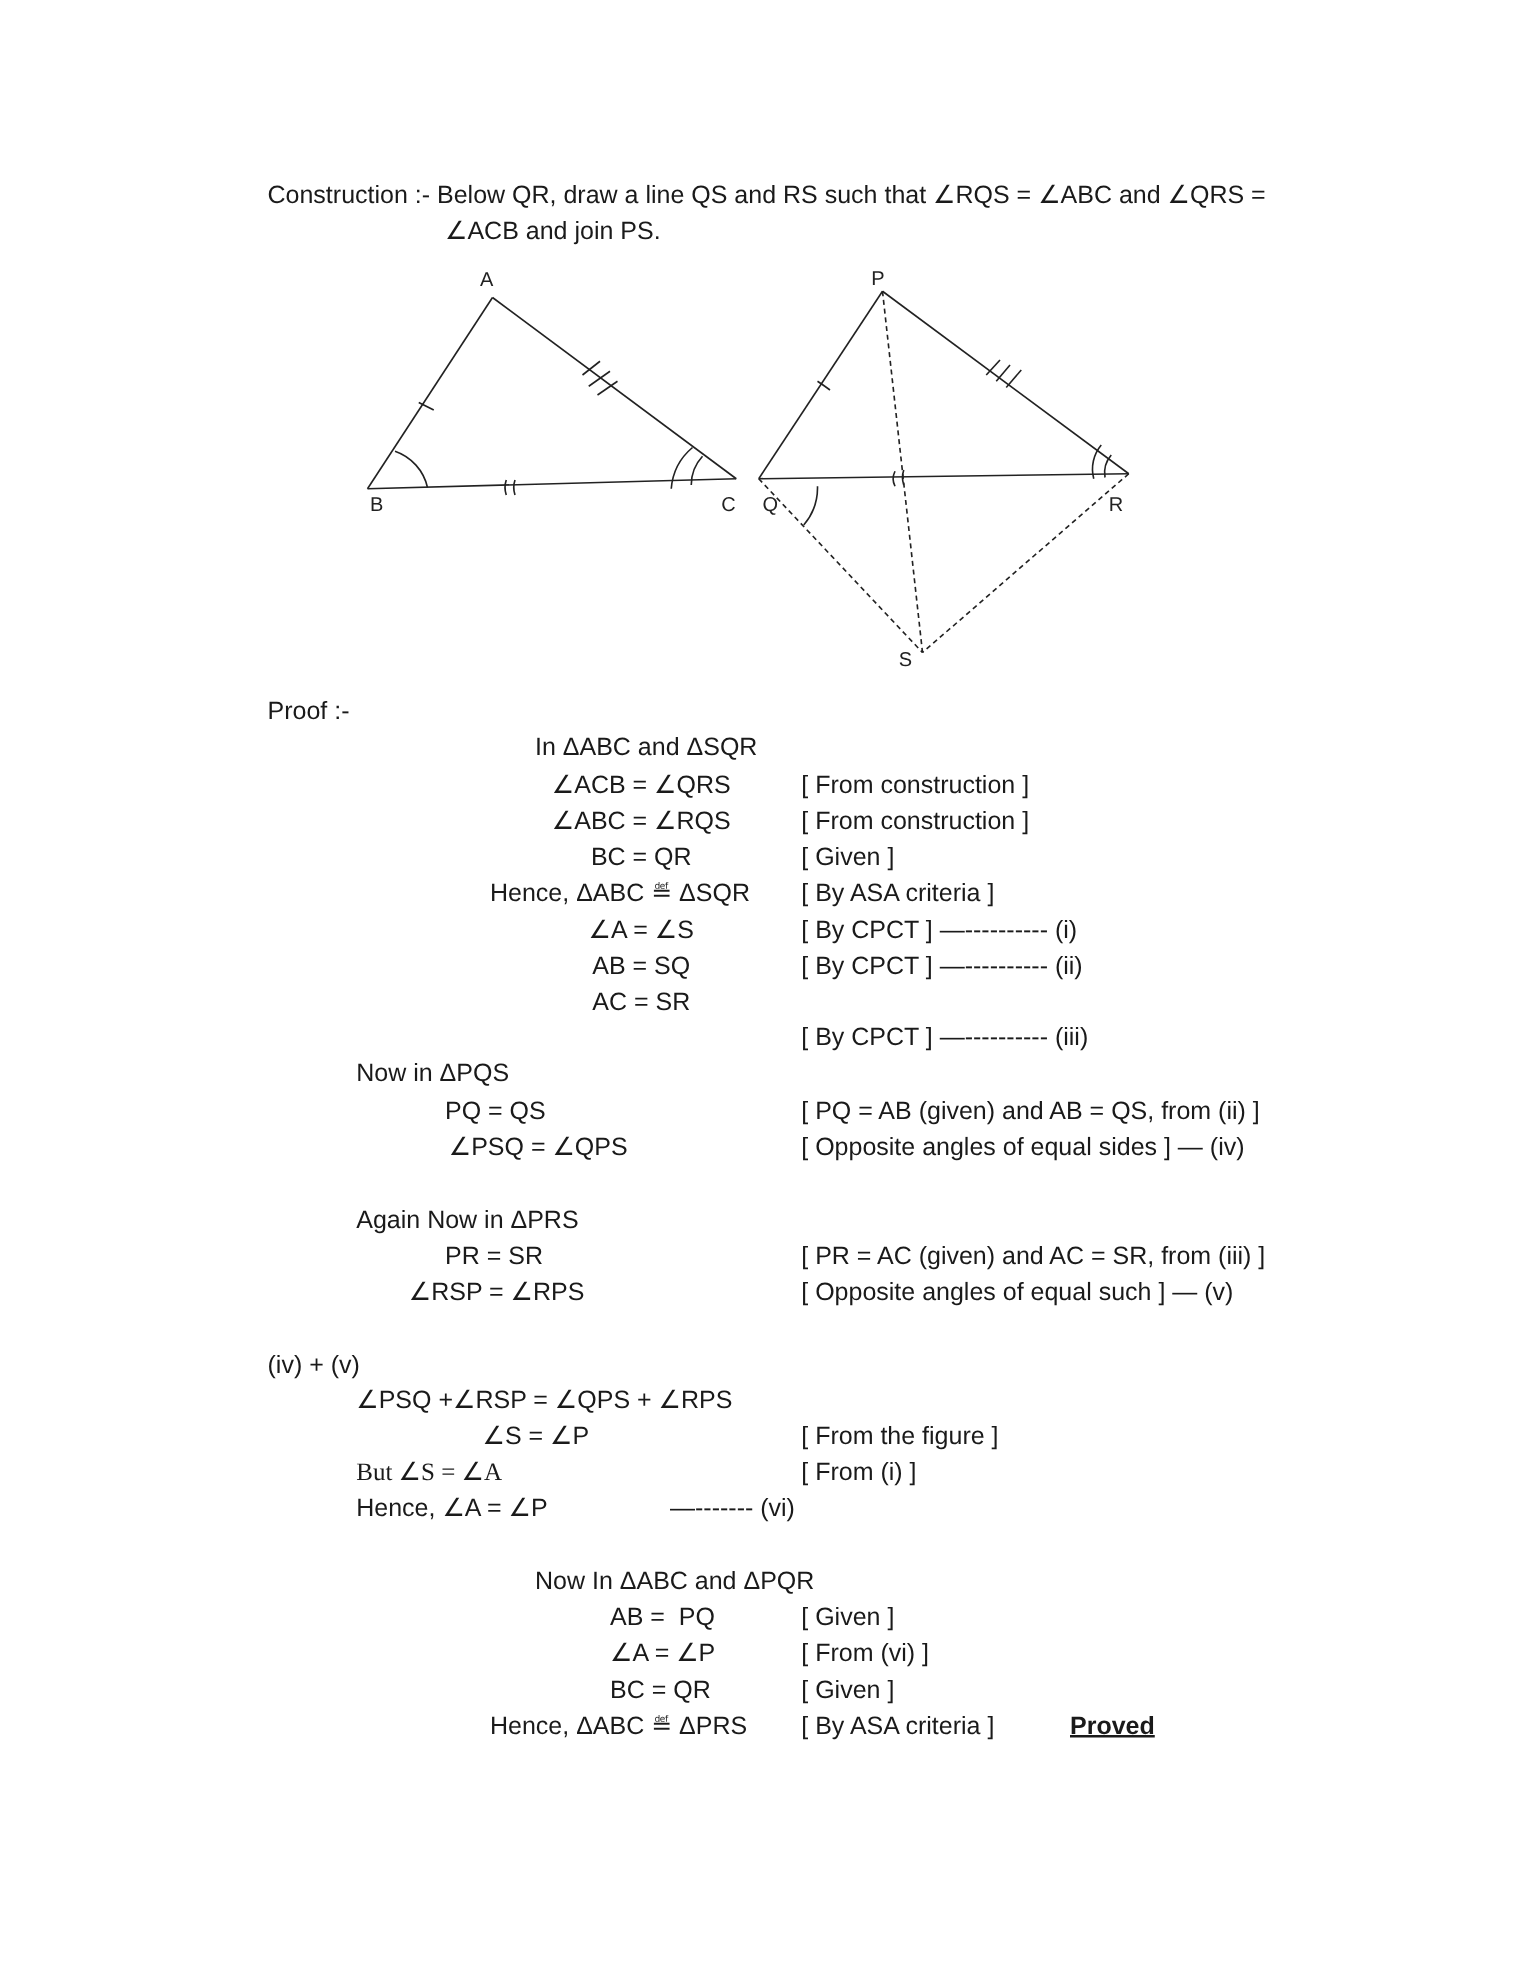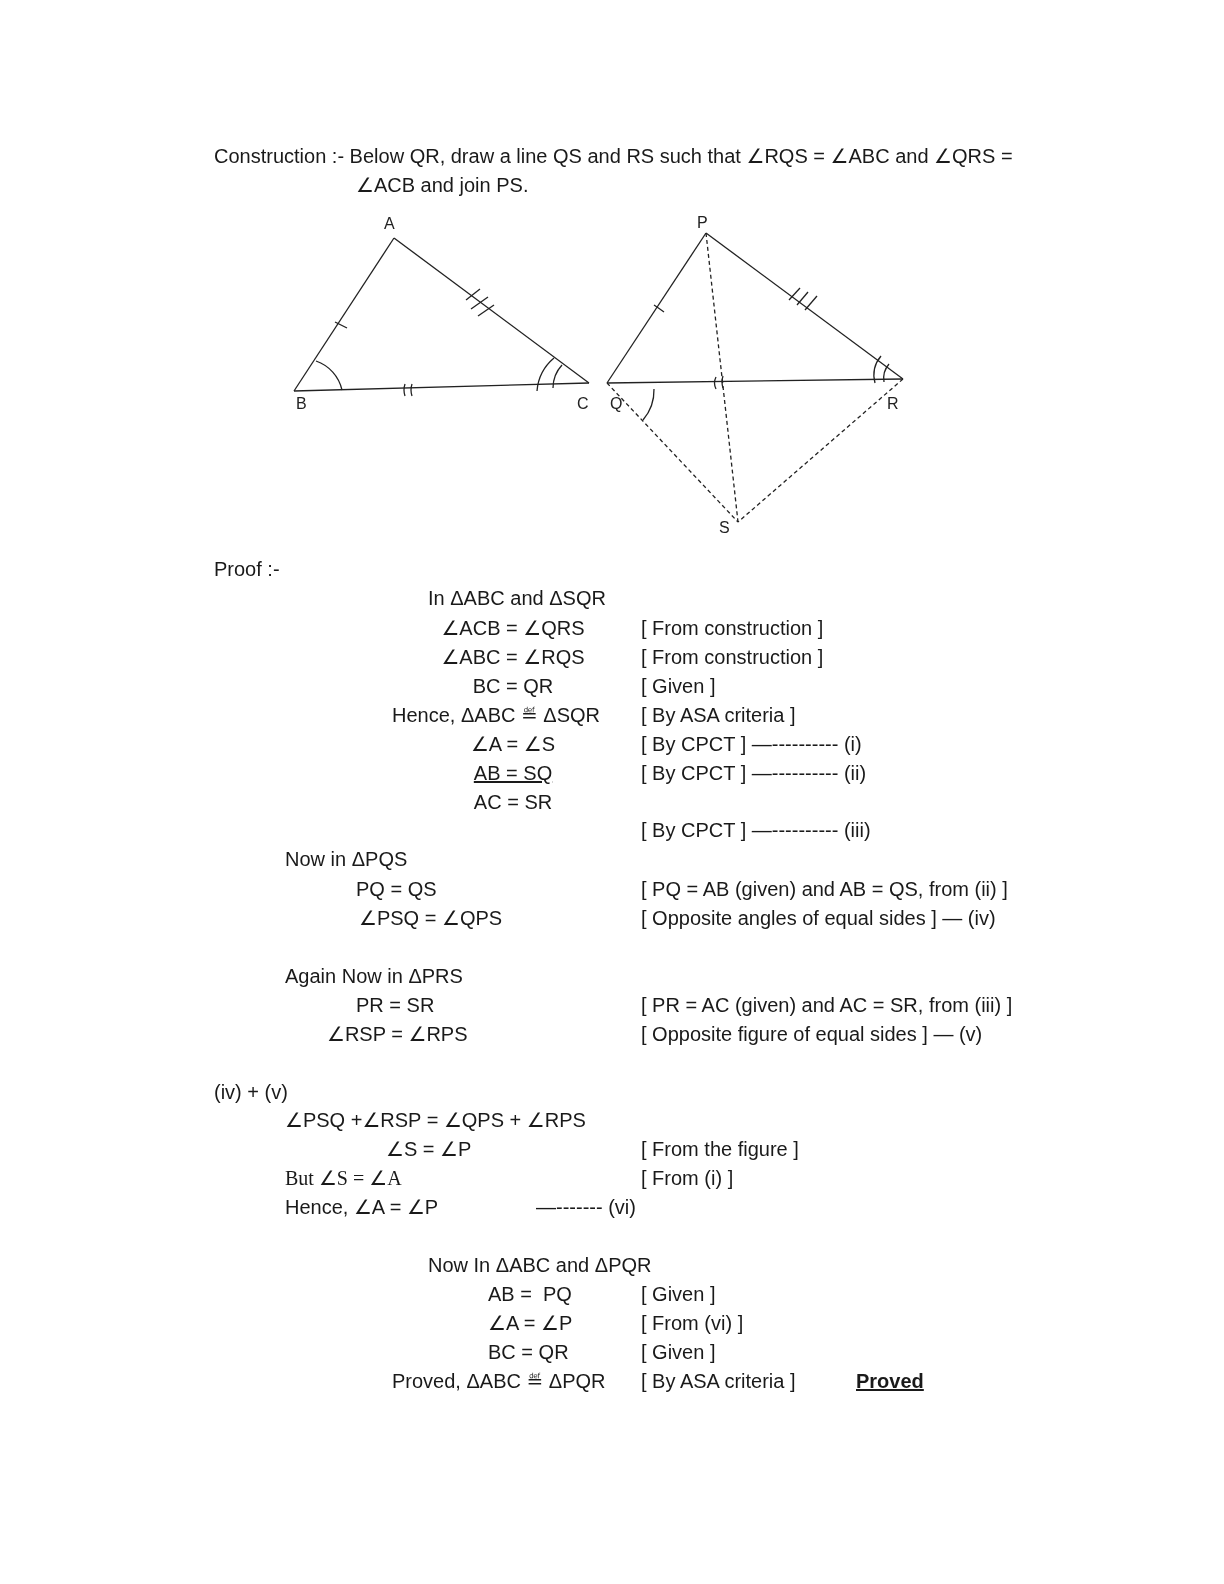--- a/index.html
+++ b/index.html
@@ -82,48 +82,48 @@
 <div class="t c" style="left:380px;width:266px;top:616px;">∠ACB = ∠QRS</div>
 <div class="t" style="left:641px;top:616px;">[ From construction ]</div>
 <div class="t c" style="left:380px;width:266px;top:645px;">∠ABC = ∠RQS</div>
 <div class="t" style="left:641px;top:645px;">[ From construction ]</div>
 <div class="t c" style="left:380px;width:266px;top:674px;">BC = QR</div>
 <div class="t" style="left:641px;top:674px;">[ Given ]</div>
 <div class="t" style="left:392px;top:703px;">Hence, ΔABC ≝ ΔSQR</div>
 <div class="t" style="left:641px;top:703px;">[ By ASA criteria ]</div>
 <div class="t c" style="left:380px;width:266px;top:732px;">∠A = ∠S</div>
 <div class="t" style="left:641px;top:732px;">[ By CPCT ] —---------- (i)</div>
-<div class="t c" style="left:380px;width:266px;top:761px;text-decoration:underline;">AB = SQ</div>
+<div class="t c" style="left:380px;width:266px;top:761px;">AB = SQ</div>
 <div class="t" style="left:641px;top:761px;">[ By CPCT ] —---------- (ii)</div>
 <div class="t c" style="left:380px;width:266px;top:790px;">AC = SR</div>
 <div class="t" style="left:641px;top:790px;margin-top:28px;">[ By CPCT ] —---------- (iii)</div>
 
 <div class="t" style="left:285px;top:847px;">Now in ΔPQS</div>
 <div class="t" style="left:356px;top:877px;">PQ = QS</div>
 <div class="t" style="left:641px;top:877px;">[ PQ = AB (given) and AB = QS, from (ii) ]</div>
 <div class="t" style="left:327px;top:906px;margin-left:32px;">∠PSQ = ∠QPS</div>
 <div class="t" style="left:641px;top:906px;text-align:right;">[ Opposite angles of equal sides ] — (iv)</div>
 
 <div class="t" style="left:285px;top:964px;">Again Now in ΔPRS</div>
 <div class="t" style="left:356px;top:993px;">PR = SR</div>
 <div class="t" style="left:641px;top:993px;">[ PR = AC (given) and AC = SR, from (iii) ]</div>
 <div class="t" style="left:327px;top:1022px;">∠RSP = ∠RPS</div>
-<div class="t" style="left:641px;top:1022px;">[ Opposite figure of equal sides ] — (v)</div>
+<div class="t" style="left:641px;top:1022px;">[ Opposite angles of equal such ] — (v)</div>
 
 <div class="t" style="left:214px;top:1080px;">(iv) + (v)</div>
 <div class="t" style="left:285px;top:1108px;">∠PSQ +∠RSP = ∠QPS + ∠RPS</div>
 <div class="t" style="left:386px;top:1137px;">∠S = ∠P</div>
 <div class="t" style="left:641px;top:1137px;">[ From the figure ]</div>
 <div class="t" style="left:285px;top:1166px;font-family:Liberation Serif, serif;">But ∠S = ∠A</div>
 <div class="t" style="left:641px;top:1166px;">[ From (i) ]</div>
 <div class="t" style="left:285px;top:1195px;">Hence, ∠A = ∠P</div>
 <div class="t" style="left:498px;top:1195px;margin-left:38px;">—------- (vi)</div>
 
 <div class="t" style="left:428px;top:1253px;">Now In ΔABC and ΔPQR</div>
 <div class="t" style="left:488px;top:1282px;">AB =  PQ</div>
 <div class="t" style="left:641px;top:1282px;">[ Given ]</div>
 <div class="t" style="left:488px;top:1311px;">∠A = ∠P</div>
 <div class="t" style="left:641px;top:1311px;">[ From (vi) ]</div>
 <div class="t" style="left:488px;top:1340px;">BC = QR</div>
 <div class="t" style="left:641px;top:1340px;">[ Given ]</div>
-<div class="t" style="left:392px;top:1369px;">Proved, ΔABC ≝ ΔPQR</div>
+<div class="t" style="left:392px;top:1369px;">Hence, ΔABC ≝ ΔPRS</div>
 <div class="t" style="left:641px;top:1369px;">[ By ASA criteria ]</div>
 <div class="t proved" style="left:856px;top:1369px;">Proved</div>
 
 </body></html>

